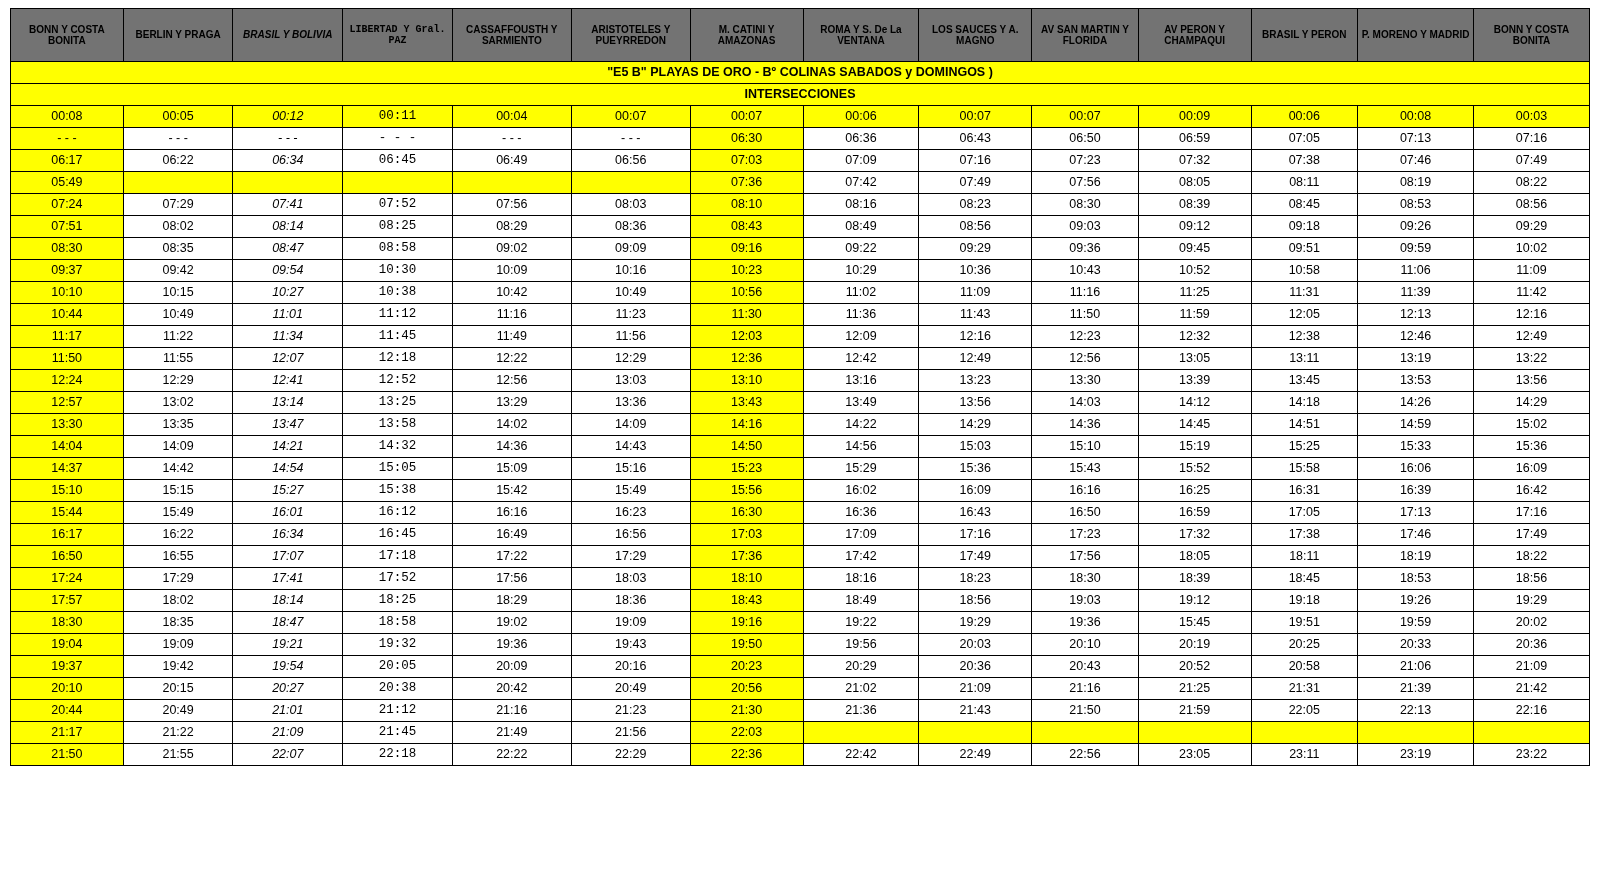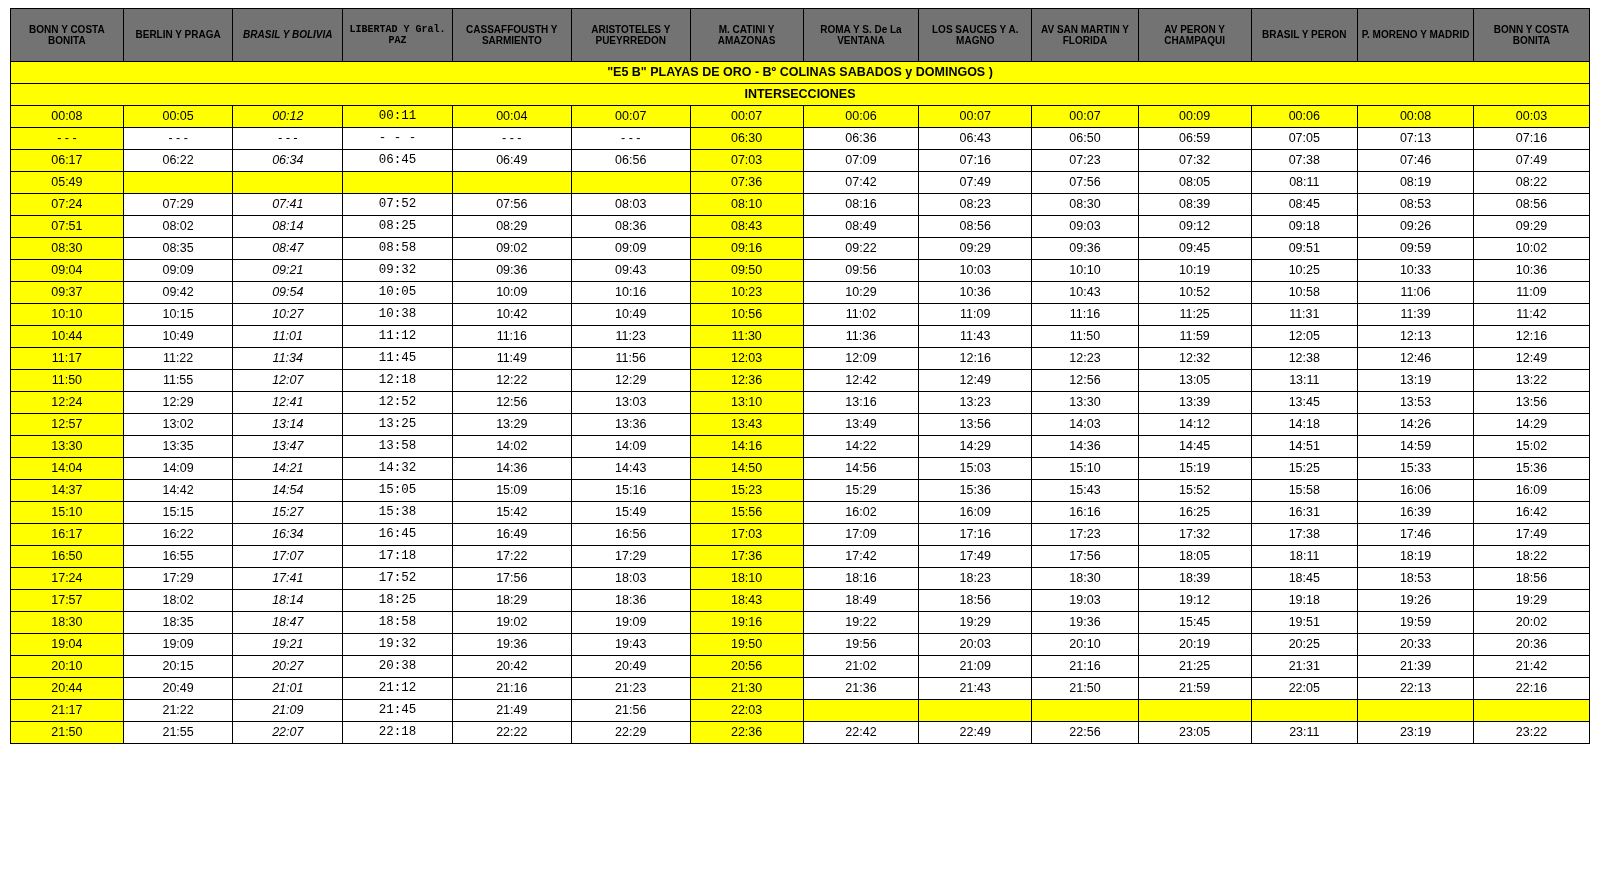--- a/index.html
+++ b/index.html
@@ -213,40 +213,24 @@
           <td class="c6 hl">09:16</td>
           <td class="c7 plain">09:22</td>
           <td class="c8 plain">09:29</td>
           <td class="c9 plain">09:36</td>
           <td class="c10 plain">09:45</td>
           <td class="c11 plain">09:51</td>
           <td class="c12 plain">09:59</td>
           <td class="c13 plain">10:02</td>
         </tr>
         <tr>
-          <td class="c0 hl">09:04</td>
-          <td class="c1 plain">09:09</td>
-          <td class="c2 plain">09:21</td>
-          <td class="c3 plain">09:32</td>
-          <td class="c4 plain">09:36</td>
-          <td class="c5 plain">09:43</td>
-          <td class="c6 hl">09:50</td>
-          <td class="c7 plain">09:56</td>
-          <td class="c8 plain">10:03</td>
-          <td class="c9 plain">10:10</td>
-          <td class="c10 plain">10:19</td>
-          <td class="c11 plain">10:25</td>
-          <td class="c12 plain">10:33</td>
-          <td class="c13 plain">10:36</td>
-        </tr>
-        <tr>
           <td class="c0 hl">09:37</td>
           <td class="c1 plain">09:42</td>
           <td class="c2 plain">09:54</td>
-          <td class="c3 plain">10:05</td>
+          <td class="c3 plain">10:30</td>
           <td class="c4 plain">10:09</td>
           <td class="c5 plain">10:16</td>
           <td class="c6 hl">10:23</td>
           <td class="c7 plain">10:29</td>
           <td class="c8 plain">10:36</td>
           <td class="c9 plain">10:43</td>
           <td class="c10 plain">10:52</td>
           <td class="c11 plain">10:58</td>
           <td class="c12 plain">11:06</td>
           <td class="c13 plain">11:09</td>
@@ -405,20 +389,36 @@
           <td class="c6 hl">15:56</td>
           <td class="c7 plain">16:02</td>
           <td class="c8 plain">16:09</td>
           <td class="c9 plain">16:16</td>
           <td class="c10 plain">16:25</td>
           <td class="c11 plain">16:31</td>
           <td class="c12 plain">16:39</td>
           <td class="c13 plain">16:42</td>
         </tr>
         <tr>
+          <td class="c0 hl">15:44</td>
+          <td class="c1 plain">15:49</td>
+          <td class="c2 plain">16:01</td>
+          <td class="c3 plain">16:12</td>
+          <td class="c4 plain">16:16</td>
+          <td class="c5 plain">16:23</td>
+          <td class="c6 hl">16:30</td>
+          <td class="c7 plain">16:36</td>
+          <td class="c8 plain">16:43</td>
+          <td class="c9 plain">16:50</td>
+          <td class="c10 plain">16:59</td>
+          <td class="c11 plain">17:05</td>
+          <td class="c12 plain">17:13</td>
+          <td class="c13 plain">17:16</td>
+        </tr>
+        <tr>
           <td class="c0 hl">16:17</td>
           <td class="c1 plain">16:22</td>
           <td class="c2 plain">16:34</td>
           <td class="c3 plain">16:45</td>
           <td class="c4 plain">16:49</td>
           <td class="c5 plain">16:56</td>
           <td class="c6 hl">17:03</td>
           <td class="c7 plain">17:09</td>
           <td class="c8 plain">17:16</td>
           <td class="c9 plain">17:23</td>
@@ -501,20 +501,36 @@
           <td class="c6 hl">19:50</td>
           <td class="c7 plain">19:56</td>
           <td class="c8 plain">20:03</td>
           <td class="c9 plain">20:10</td>
           <td class="c10 plain">20:19</td>
           <td class="c11 plain">20:25</td>
           <td class="c12 plain">20:33</td>
           <td class="c13 plain">20:36</td>
         </tr>
         <tr>
+          <td class="c0 hl">19:37</td>
+          <td class="c1 plain">19:42</td>
+          <td class="c2 plain">19:54</td>
+          <td class="c3 plain">20:05</td>
+          <td class="c4 plain">20:09</td>
+          <td class="c5 plain">20:16</td>
+          <td class="c6 hl">20:23</td>
+          <td class="c7 plain">20:29</td>
+          <td class="c8 plain">20:36</td>
+          <td class="c9 plain">20:43</td>
+          <td class="c10 plain">20:52</td>
+          <td class="c11 plain">20:58</td>
+          <td class="c12 plain">21:06</td>
+          <td class="c13 plain">21:09</td>
+        </tr>
+        <tr>
           <td class="c0 hl">20:10</td>
           <td class="c1 plain">20:15</td>
           <td class="c2 plain">20:27</td>
           <td class="c3 plain">20:38</td>
           <td class="c4 plain">20:42</td>
           <td class="c5 plain">20:49</td>
           <td class="c6 hl">20:56</td>
           <td class="c7 plain">21:02</td>
           <td class="c8 plain">21:09</td>
           <td class="c9 plain">21:16</td>

